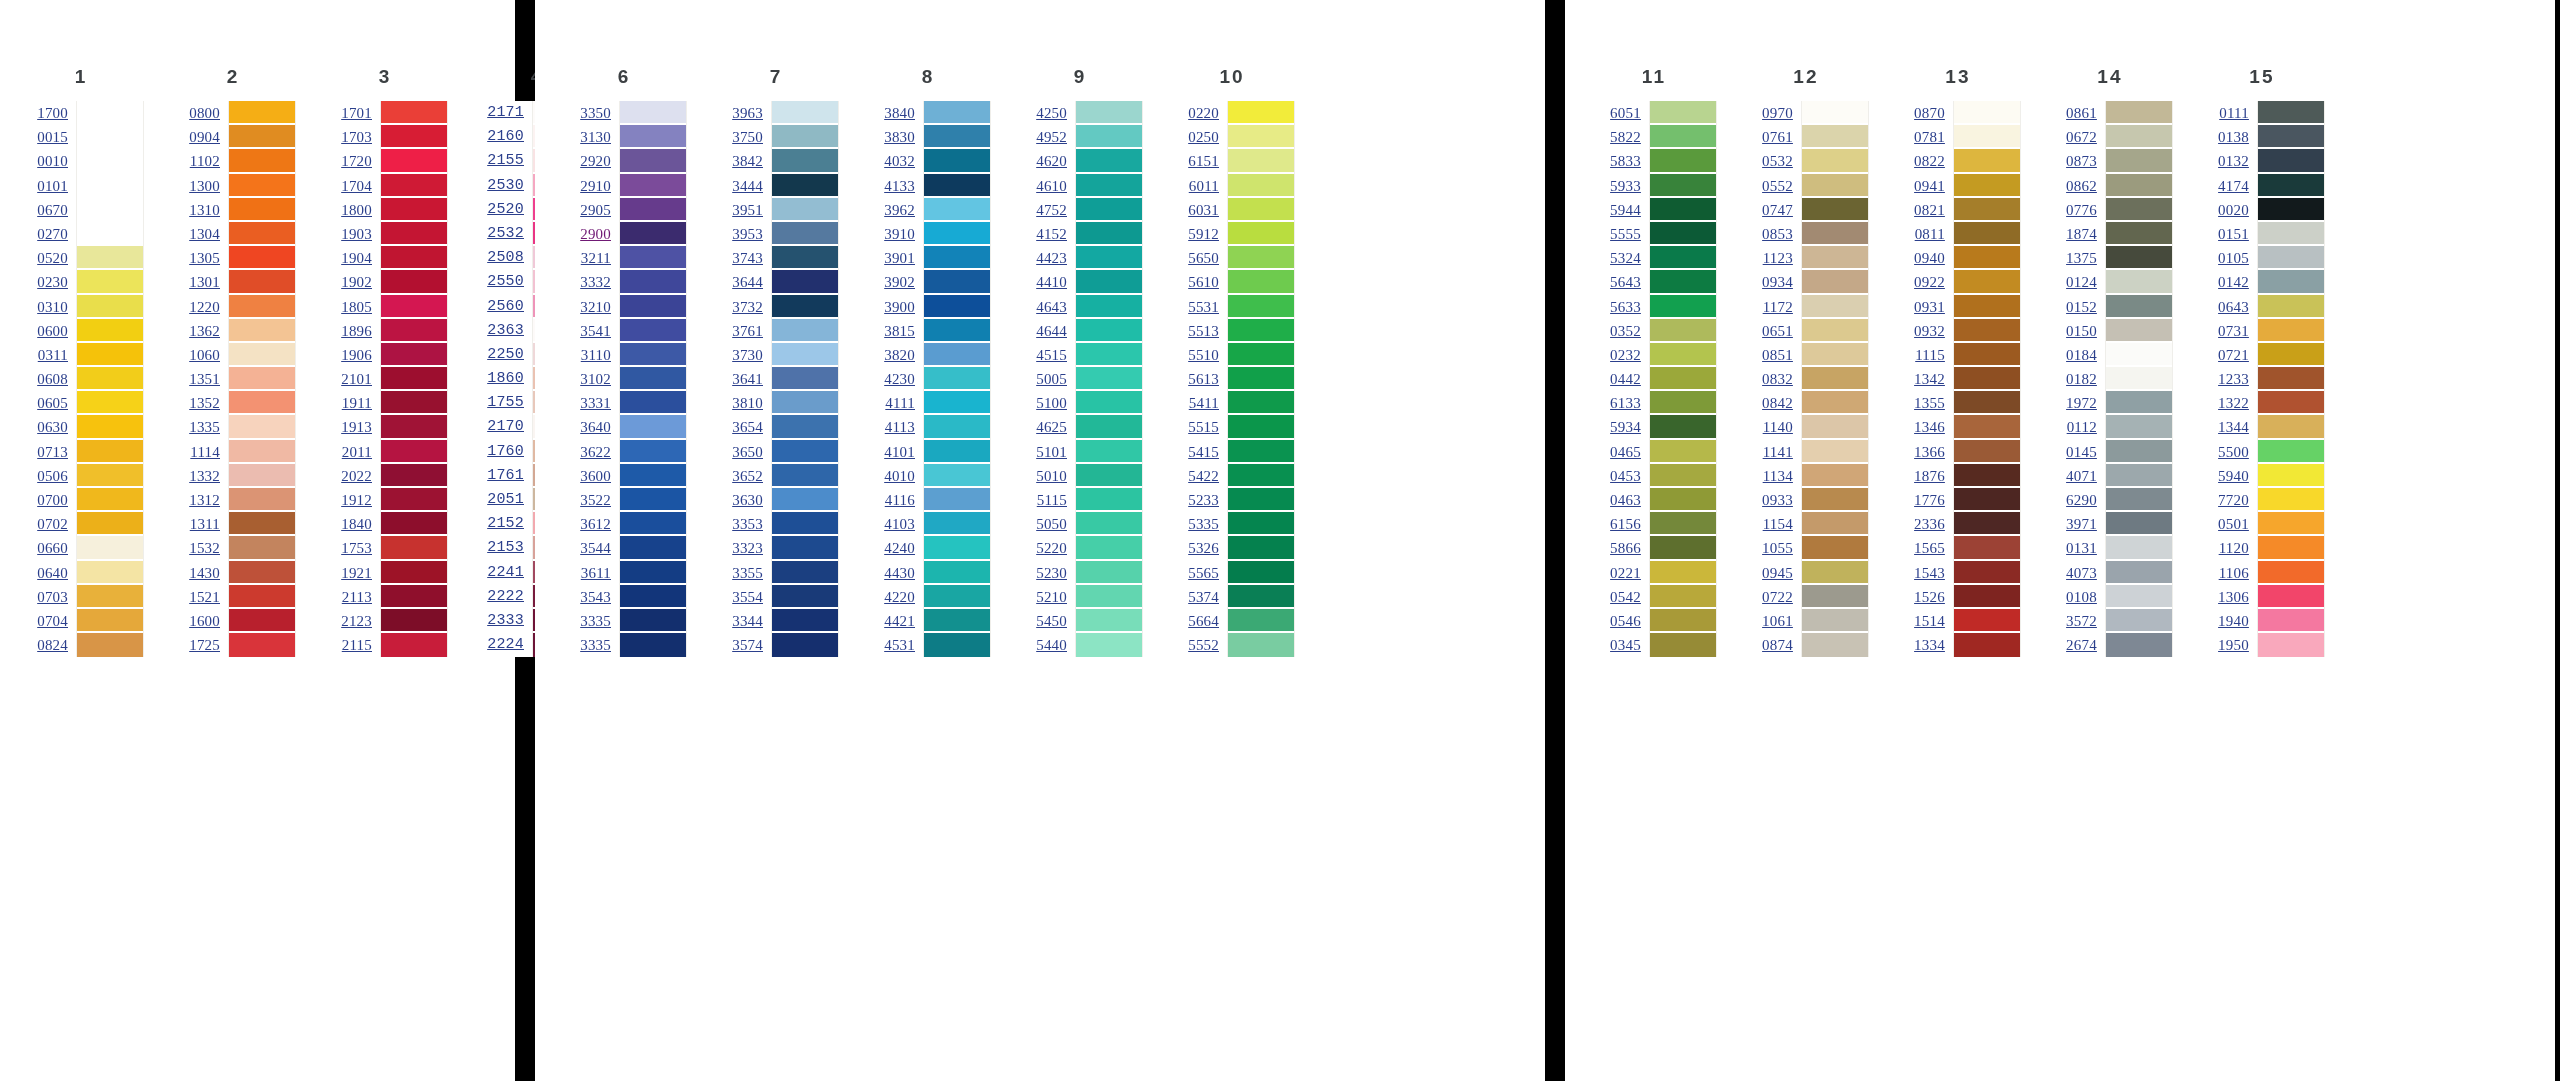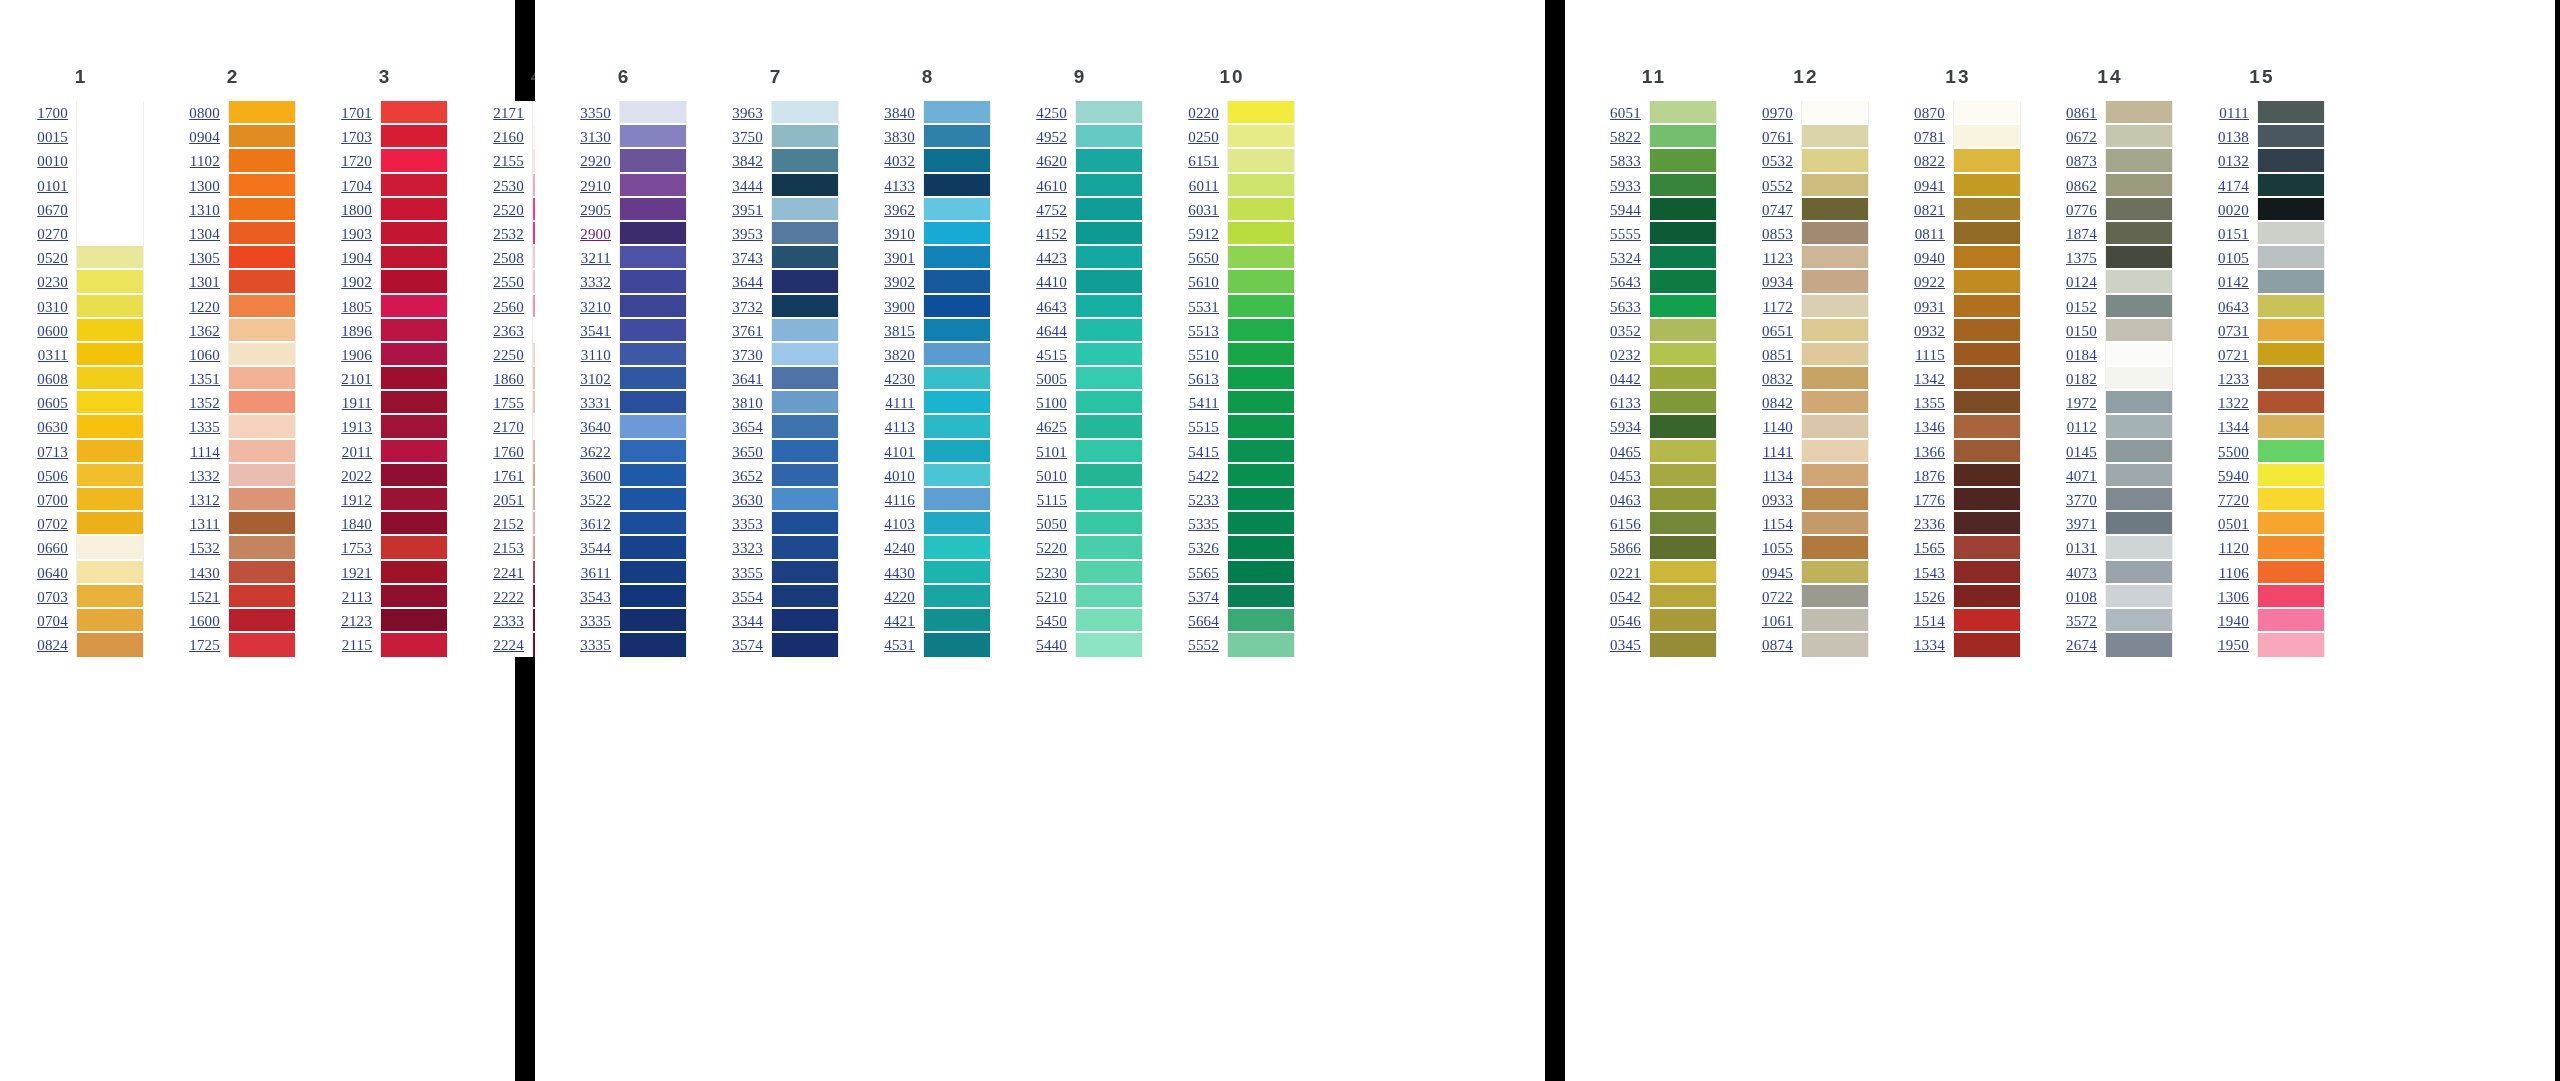--- a/index.html
+++ b/index.html
@@ -276,21 +276,21 @@
               <div class="swatch-cell" style="background: rgb(143, 15, 44);"></div>
               <div class="swatch-cell" style="background: rgb(125, 13, 40);"></div>
               <div class="swatch-cell" style="background: rgb(200, 29, 58);"></div>
             </div>
           </div>
         </div>
         <div class="spacer"></div>
         <div class="col">
           <div class="col-header">4</div>
           <div class="col-body">
-            <div class="code-col" style="width: 58px;">
+            <div class="code-col" style="width: 58px; font-family: Liberation Mono, monospace;">
               <a class="code-cell" href="#" style="color: rgb(43, 63, 140); text-decoration: underline;">2171</a>
               <a class="code-cell" href="#" style="color: rgb(43, 63, 140); text-decoration: underline;">2160</a>
               <a class="code-cell" href="#" style="color: rgb(43, 63, 140); text-decoration: underline;">2155</a>
               <a class="code-cell" href="#" style="color: rgb(43, 63, 140); text-decoration: underline;">2530</a>
               <a class="code-cell" href="#" style="color: rgb(43, 63, 140); text-decoration: underline;">2520</a>
               <a class="code-cell" href="#" style="color: rgb(43, 63, 140); text-decoration: underline;">2532</a>
               <a class="code-cell" href="#" style="color: rgb(43, 63, 140); text-decoration: underline;">2508</a>
               <a class="code-cell" href="#" style="color: rgb(43, 63, 140); text-decoration: underline;">2550</a>
               <a class="code-cell" href="#" style="color: rgb(43, 63, 140); text-decoration: underline;">2560</a>
               <a class="code-cell" href="#" style="color: rgb(43, 63, 140); text-decoration: underline;">2363</a>
@@ -866,21 +866,21 @@
               <a class="code-cell" href="#" style="color: rgb(43, 63, 140); text-decoration: underline;">1375</a>
               <a class="code-cell" href="#" style="color: rgb(43, 63, 140); text-decoration: underline;">0124</a>
               <a class="code-cell" href="#" style="color: rgb(43, 63, 140); text-decoration: underline;">0152</a>
               <a class="code-cell" href="#" style="color: rgb(43, 63, 140); text-decoration: underline;">0150</a>
               <a class="code-cell" href="#" style="color: rgb(43, 63, 140); text-decoration: underline;">0184</a>
               <a class="code-cell" href="#" style="color: rgb(43, 63, 140); text-decoration: underline;">0182</a>
               <a class="code-cell" href="#" style="color: rgb(43, 63, 140); text-decoration: underline;">1972</a>
               <a class="code-cell" href="#" style="color: rgb(43, 63, 140); text-decoration: underline;">0112</a>
               <a class="code-cell" href="#" style="color: rgb(43, 63, 140); text-decoration: underline;">0145</a>
               <a class="code-cell" href="#" style="color: rgb(43, 63, 140); text-decoration: underline;">4071</a>
-              <a class="code-cell" href="#" style="color: rgb(43, 63, 140); text-decoration: underline;">3770</a>
+              <a class="code-cell" href="#" style="color: rgb(43, 63, 140); text-decoration: underline;">6290</a>
               <a class="code-cell" href="#" style="color: rgb(43, 63, 140); text-decoration: underline;">3971</a>
               <a class="code-cell" href="#" style="color: rgb(43, 63, 140); text-decoration: underline;">0131</a>
               <a class="code-cell" href="#" style="color: rgb(43, 63, 140); text-decoration: underline;">4073</a>
               <a class="code-cell" href="#" style="color: rgb(43, 63, 140); text-decoration: underline;">0108</a>
               <a class="code-cell" href="#" style="color: rgb(43, 63, 140); text-decoration: underline;">3572</a>
               <a class="code-cell" href="#" style="color: rgb(43, 63, 140); text-decoration: underline;">2674</a>
             </div>
             <div class="swatch-col">
               <div class="swatch-cell" style="background: rgb(194, 184, 151);"></div>
               <div class="swatch-cell" style="background: rgb(198, 199, 174);"></div>

